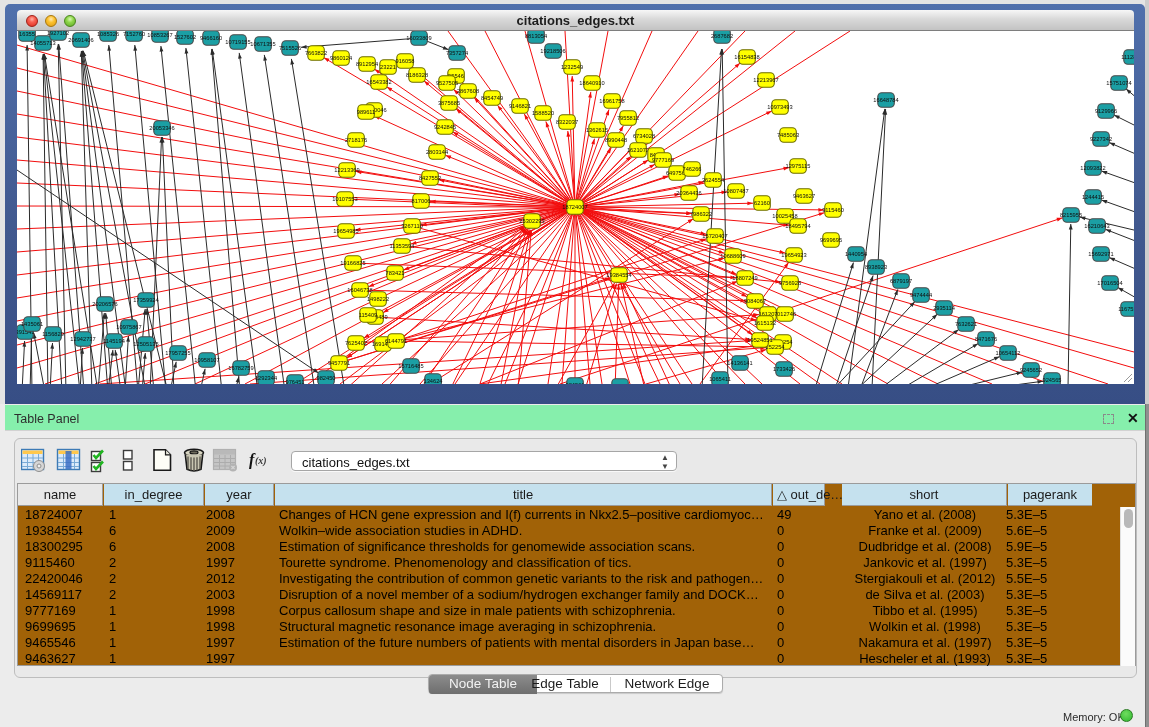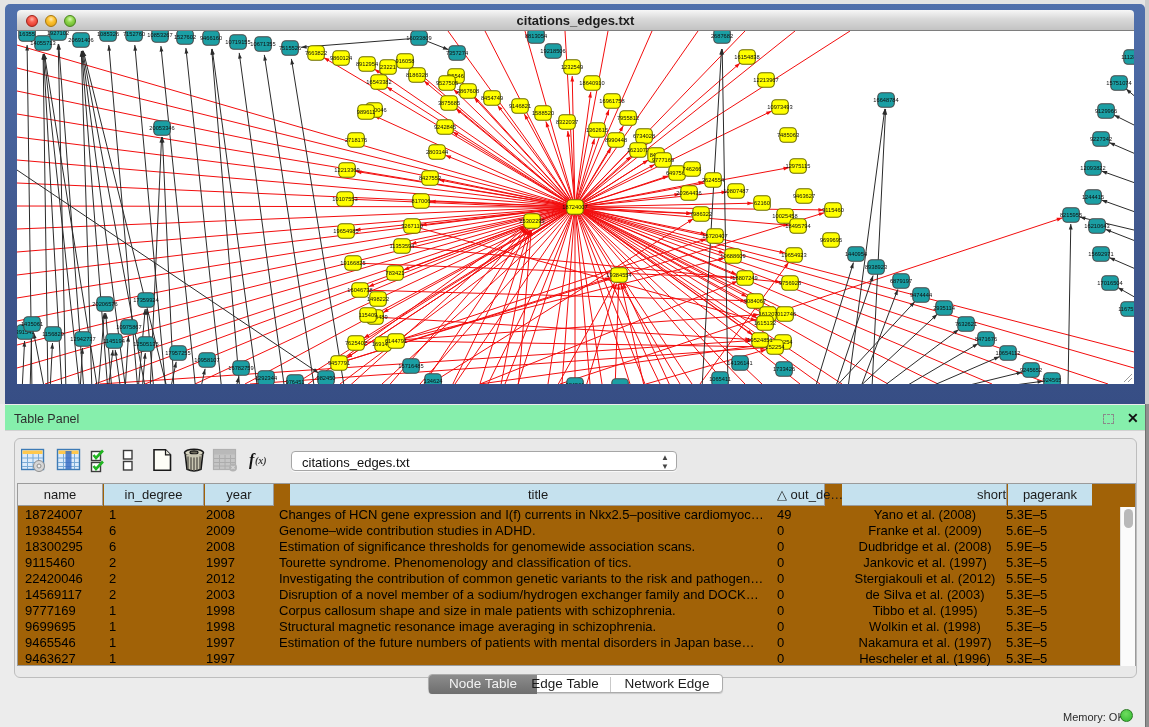--- a/index.html
+++ b/index.html
@@ -806,40 +806,40 @@
     <div id="ddn">
         <div class="t">citations_edges.txt</div>
         <div class="ar">▲<br>▼</div>
       </div>
   </div>
   <div id="tbl">
     <div id="thead">
       <div class="h" style="left:0;width:85px;background:#e8e8e8;">name</div>
       <div class="h" style="left:86px;width:100px;">in_degree</div>
       <div class="h" style="left:187px;width:69px;">year</div>
-      <div class="h" style="left:272px;width:497px;">title</div>
+      <div class="h" style="left:257px;width:497px;">title</div>
       <div class="h" style="left:755px;width:52px;text-align:center;padding-left:4px;">△ out_de…</div>
-      <div class="h" style="left:824px;width:165px;text-align:right;">short</div>
+      <div class="h" style="left:824px;width:165px;">short</div>
       <div class="h" style="left:990px;width:84px;border-right:none;">pagerank</div>
     </div>
     <div id="tbody">
 <div class="tr">
           <div class="c0">18724007</div>
           <div class="c1">1</div>
           <div class="c2">2008</div>
           <div class="c3">Changes of HCN gene expression and I(f) currents in Nkx2.5–positive cardiomyoc…</div>
           <div class="c4">49</div>
           <div class="c5">Yano et al. (2008)</div>
           <div class="c6">5.3E–5</div>
         </div>
 <div class="tr">
           <div class="c0">19384554</div>
           <div class="c1">6</div>
           <div class="c2">2009</div>
-          <div class="c3">Genome–wide contribution studies in ADHD.</div>
+          <div class="c3">Wolkin–wide association studies in ADHD.</div>
           <div class="c4">0</div>
           <div class="c5">Franke et al. (2009)</div>
           <div class="c6">5.6E–5</div>
         </div>
 <div class="tr">
           <div class="c0">18300295</div>
           <div class="c1">6</div>
           <div class="c2">2008</div>
           <div class="c3">Estimation of significance thresholds for genomewide association scans.</div>
           <div class="c4">0</div>
@@ -898,21 +898,21 @@
           <div class="c3">Estimation of the future numbers of patients with mental disorders in Japan base…</div>
           <div class="c4">0</div>
           <div class="c5">Nakamura et al. (1997)</div>
           <div class="c6">5.3E–5</div>
         </div>
 <div class="tr">
           <div class="c0">9463627</div>
           <div class="c1">1</div>
           <div class="c2">1997</div>
           <div class="c4">0</div>
-          <div class="c5">Hescheler et al. (1996)</div>
+          <div class="c5">Hescheler et al. (1993)</div>
           <div class="c6">5.3E–5</div>
         </div>
     </div>
     <div id="vsb">
         <div class="th"></div>
       </div>
   </div>
   <div id="tabs">
     <div class="seg sel" style="left:0;width:108px;">Node Table</div>
     <div class="seg" style="left:91px;width:90px;">Edge Table</div>

